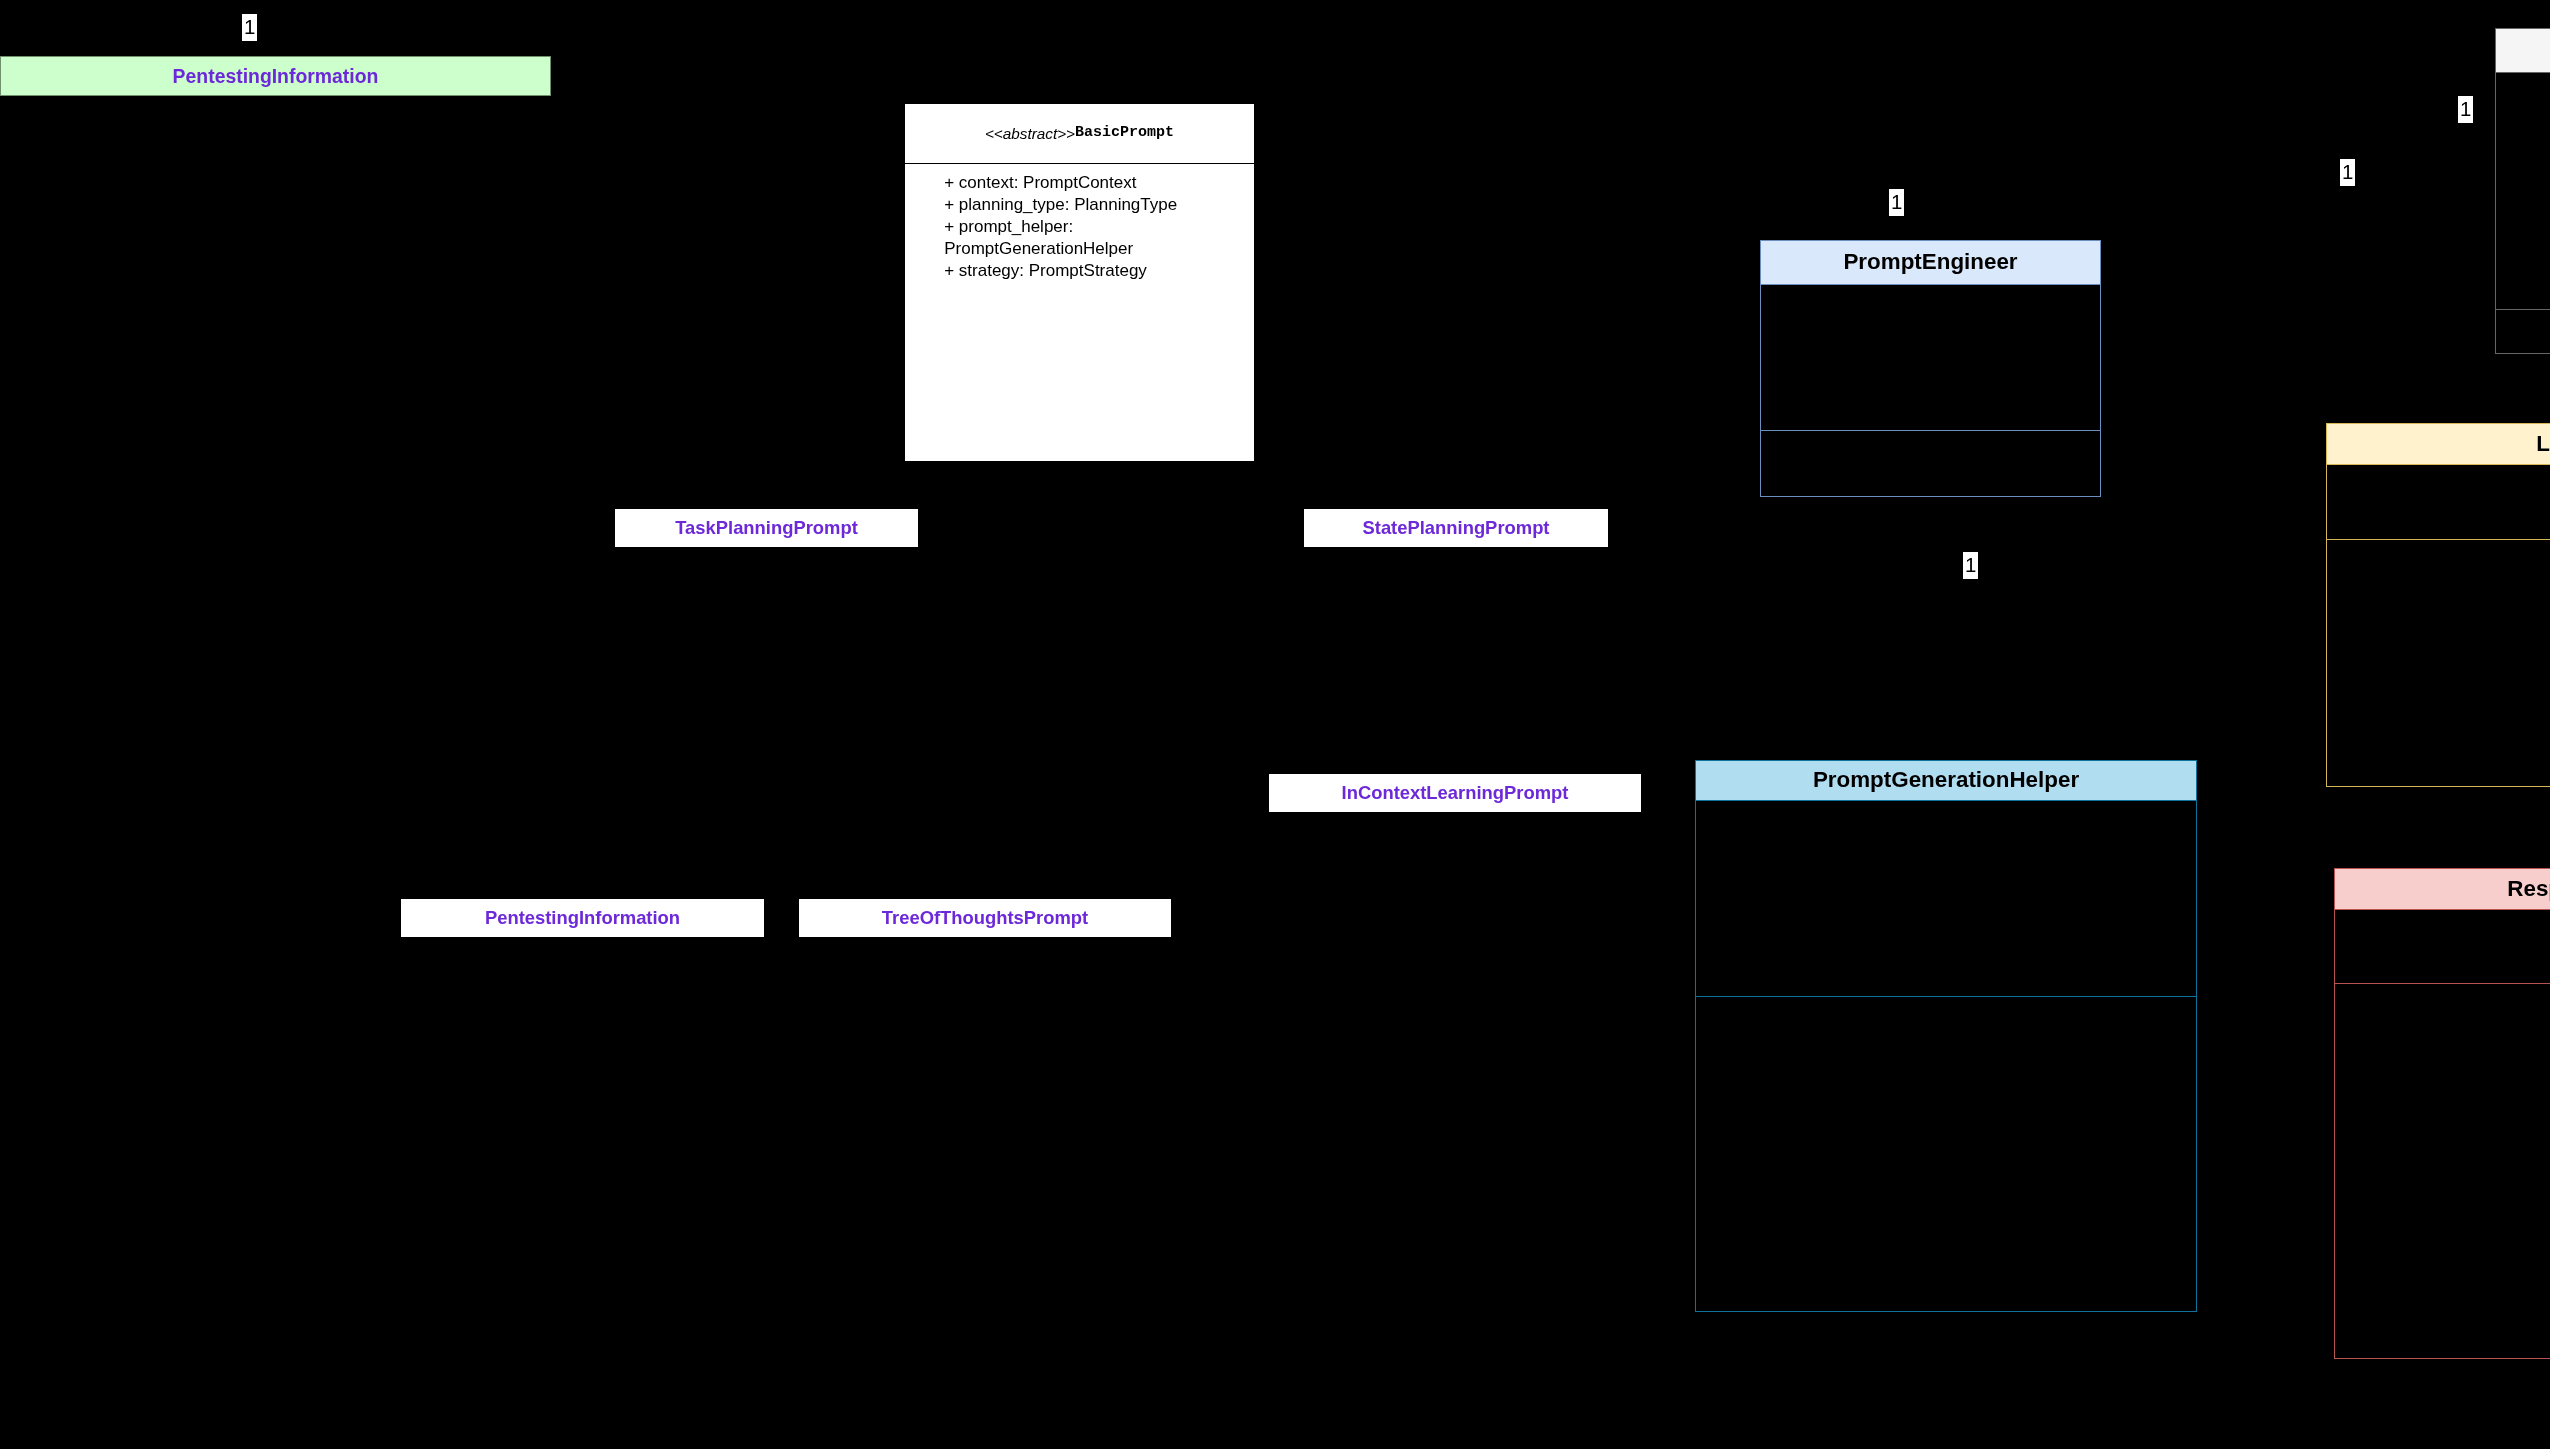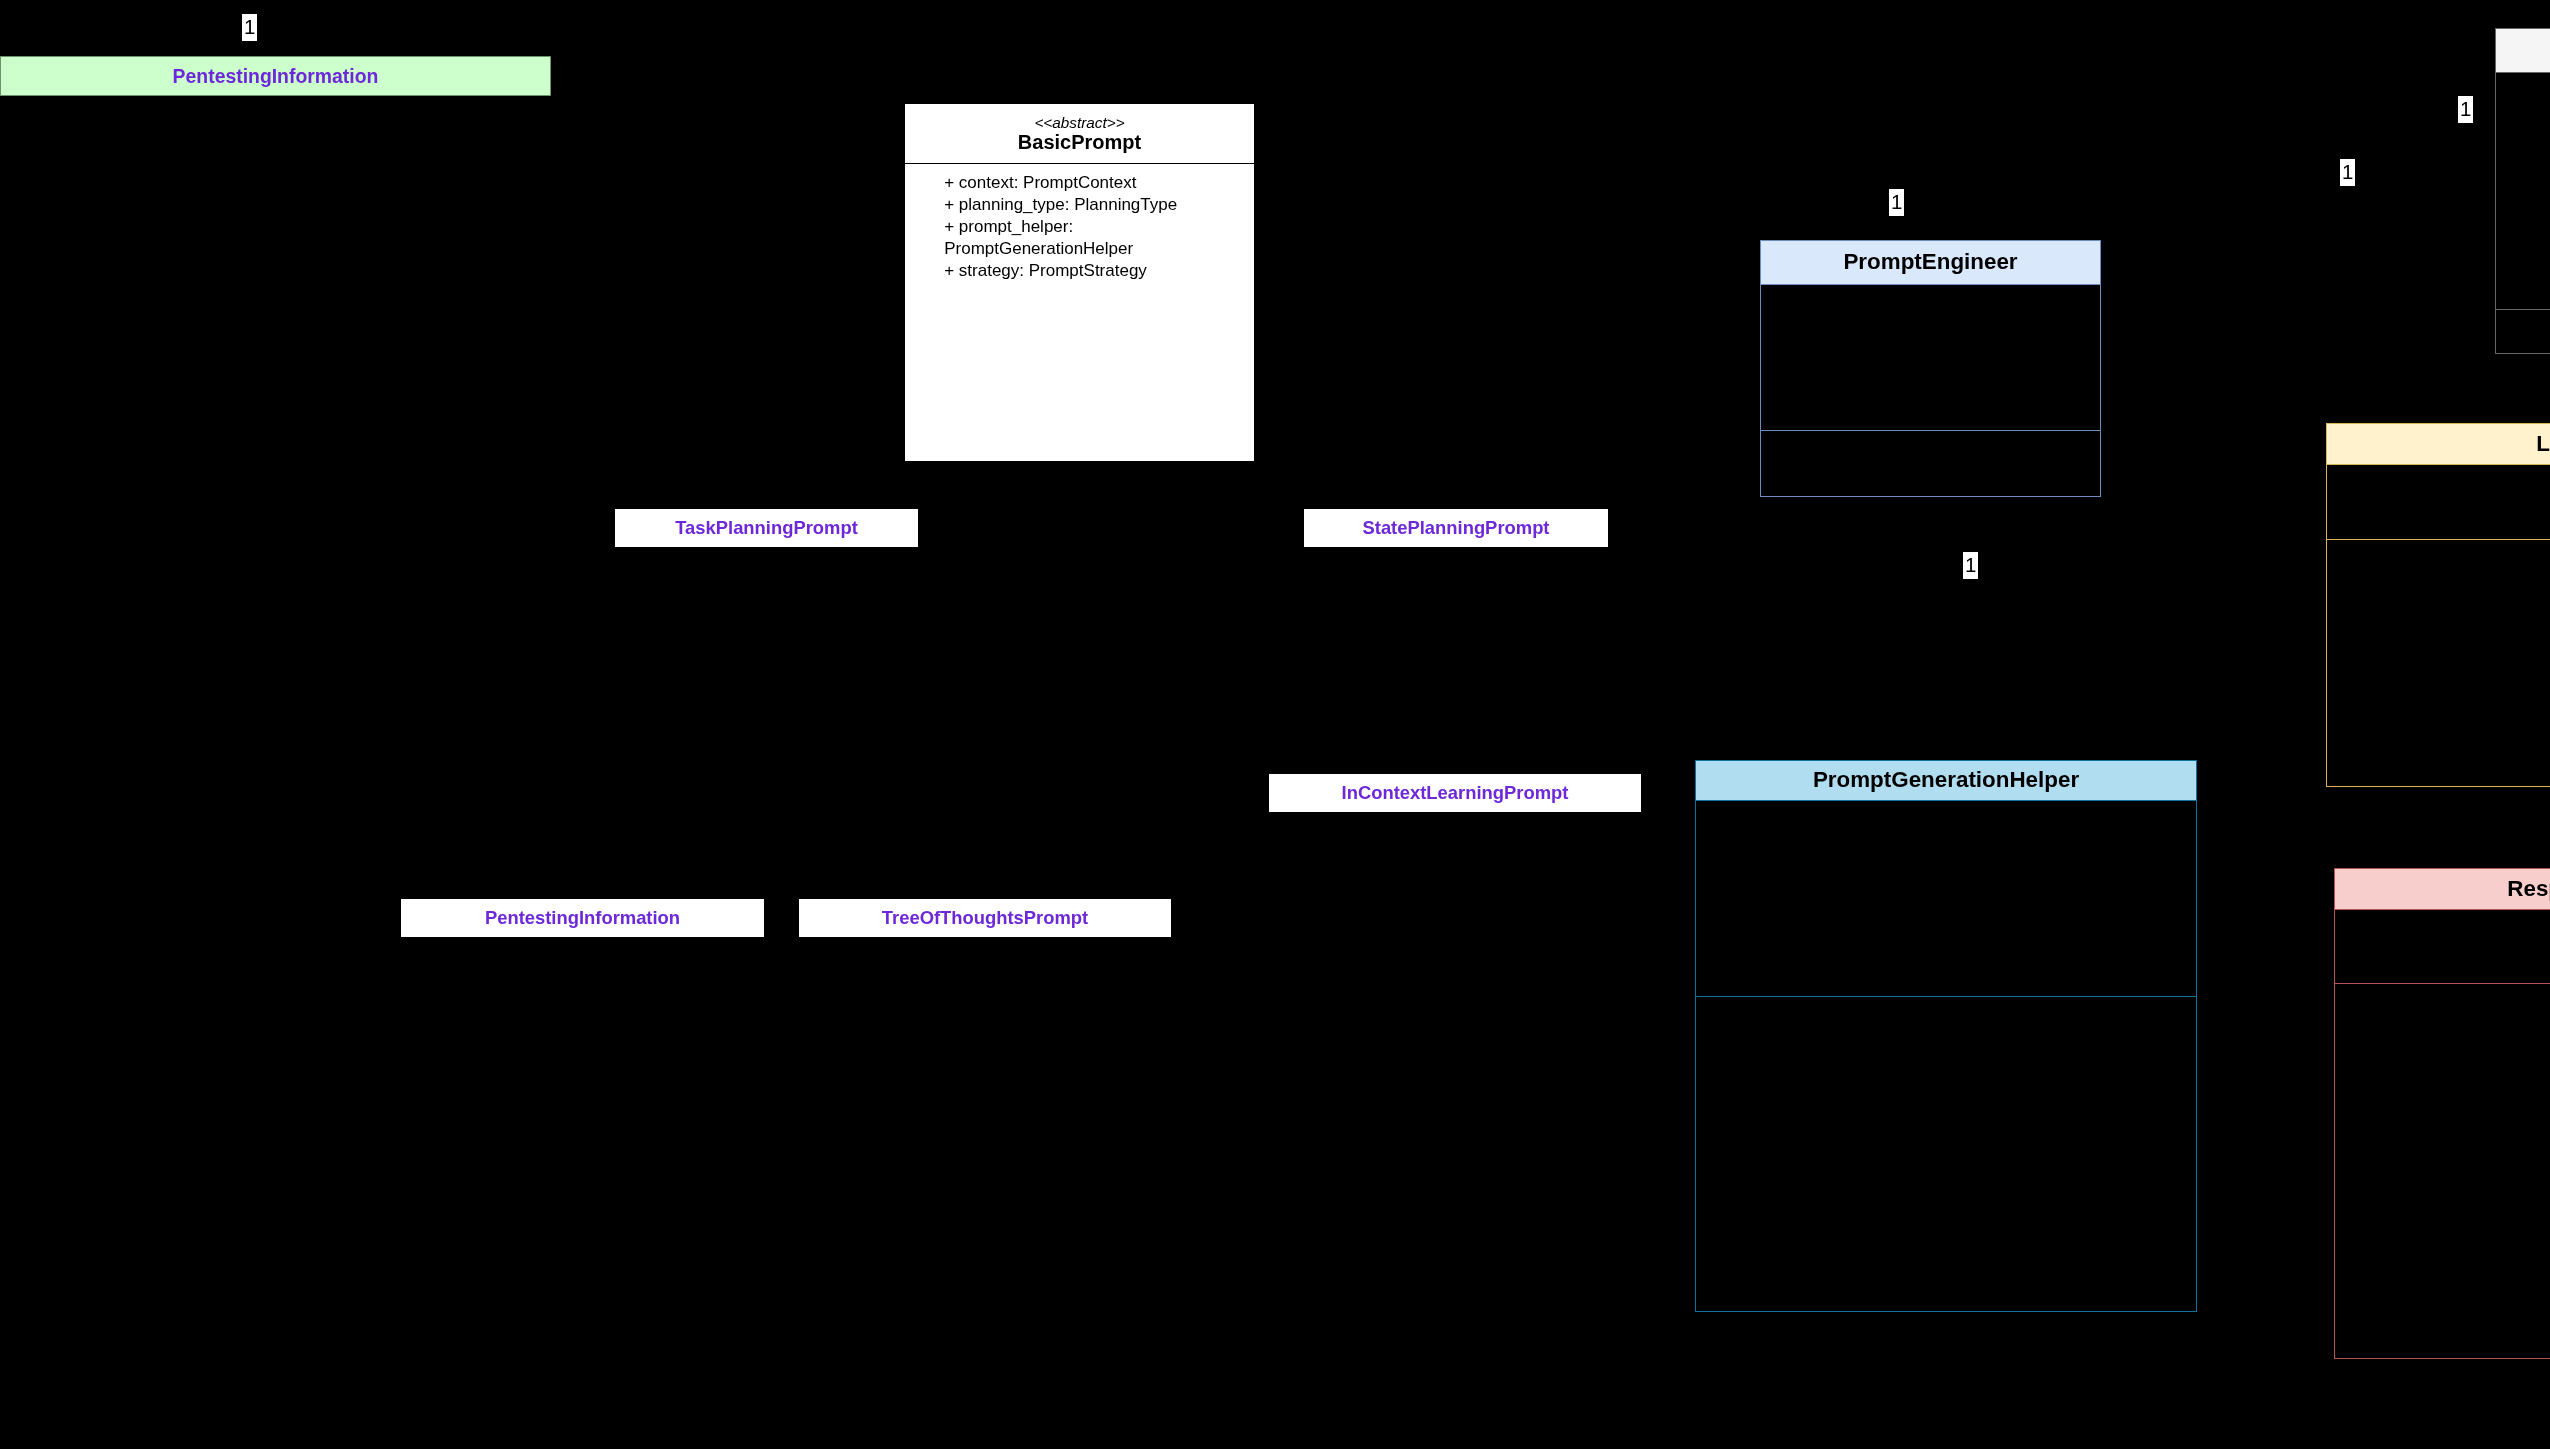--- a/index.html
+++ b/index.html
@@ -2,21 +2,21 @@
 <html style="font-size:8.2px"><head>
 <meta charset="utf-8">
 <style>
   html,body{margin:0;padding:0;background:#000;}
   #canvas{position:relative;width:3675px;height:1449px;background:#000;overflow:hidden;
           font-family:"Liberation Sans",sans-serif;color:#000;}
   
   .box{position:absolute;box-sizing:border-box;border:1.5px solid var(--bc,#000);
        display:flex;flex-direction:column;background:transparent;}
   .box.solid{background:var(--fill,#fff);}
-  .hdr{box-sizing:border-box;background:var(--hf,transparent);display:flex;flex-direction:column;
+  .hdr{box-sizing:border-box;background:var(--hf,transparent);display:flex;flex-direction:row;
        align-items:center;justify-content:center;flex:0 0 auto;color:var(--tc,#000);}
   .cname{font-weight:bold;font-size:22.4px;line-height:1.1;}
   .stereo{font-style:italic;font-size:18.4px;line-height:1.15;}
   .comp{box-sizing:border-box;border-top:1.5px solid var(--bc,#000);flex:0 0 auto;}
   .comp.grow{flex:1 1 auto;}
   .btext{white-space:pre-line;font-size:17px;line-height:22px;padding:8.2px 11.2px;color:#000;margin-left:28px;}
   
   .titlebox{position:absolute;box-sizing:border-box;border:1.5px solid var(--bc,#000);
             background:var(--fill,#fff);display:flex;align-items:center;justify-content:center;
             font-weight:bold;font-size:18.4px;color:#6d28d9;}
@@ -29,21 +29,21 @@
 
 <div id="canvas">
 
   <div class="titlebox" style="left: 0px; top: 56px; width: 551px; height: 40px; font-size: 19.4px; --fill: #ccffcc; --bc: #6f8f6f;">
     <span>PentestingInformation</span>
   </div>
 
   <div class="box solid" style="left: 904px; top: 103px; width: 351px; height: 359px; --fill: #ffffff; --bc: #000000;">
     <div class="hdr" style="height:59px;">
       <span class="stereo" style="font-size:15.3px;">&lt;&lt;abstract&gt;&gt;</span>
-      <span class="cname" style="font-size:20px;">BasicPrompt</span>
+      <span class="cname" style="font-size:15px;font-family:Liberation Mono, monospace;">BasicPrompt</span>
     </div>
     <div class="comp" style="height:130px;">
       <div class="btext">+ context: PromptContext
 + planning_type: PlanningType
 + prompt_helper:
 PromptGenerationHelper
 + strategy: PromptStrategy</div>
     </div>
   </div>
 

